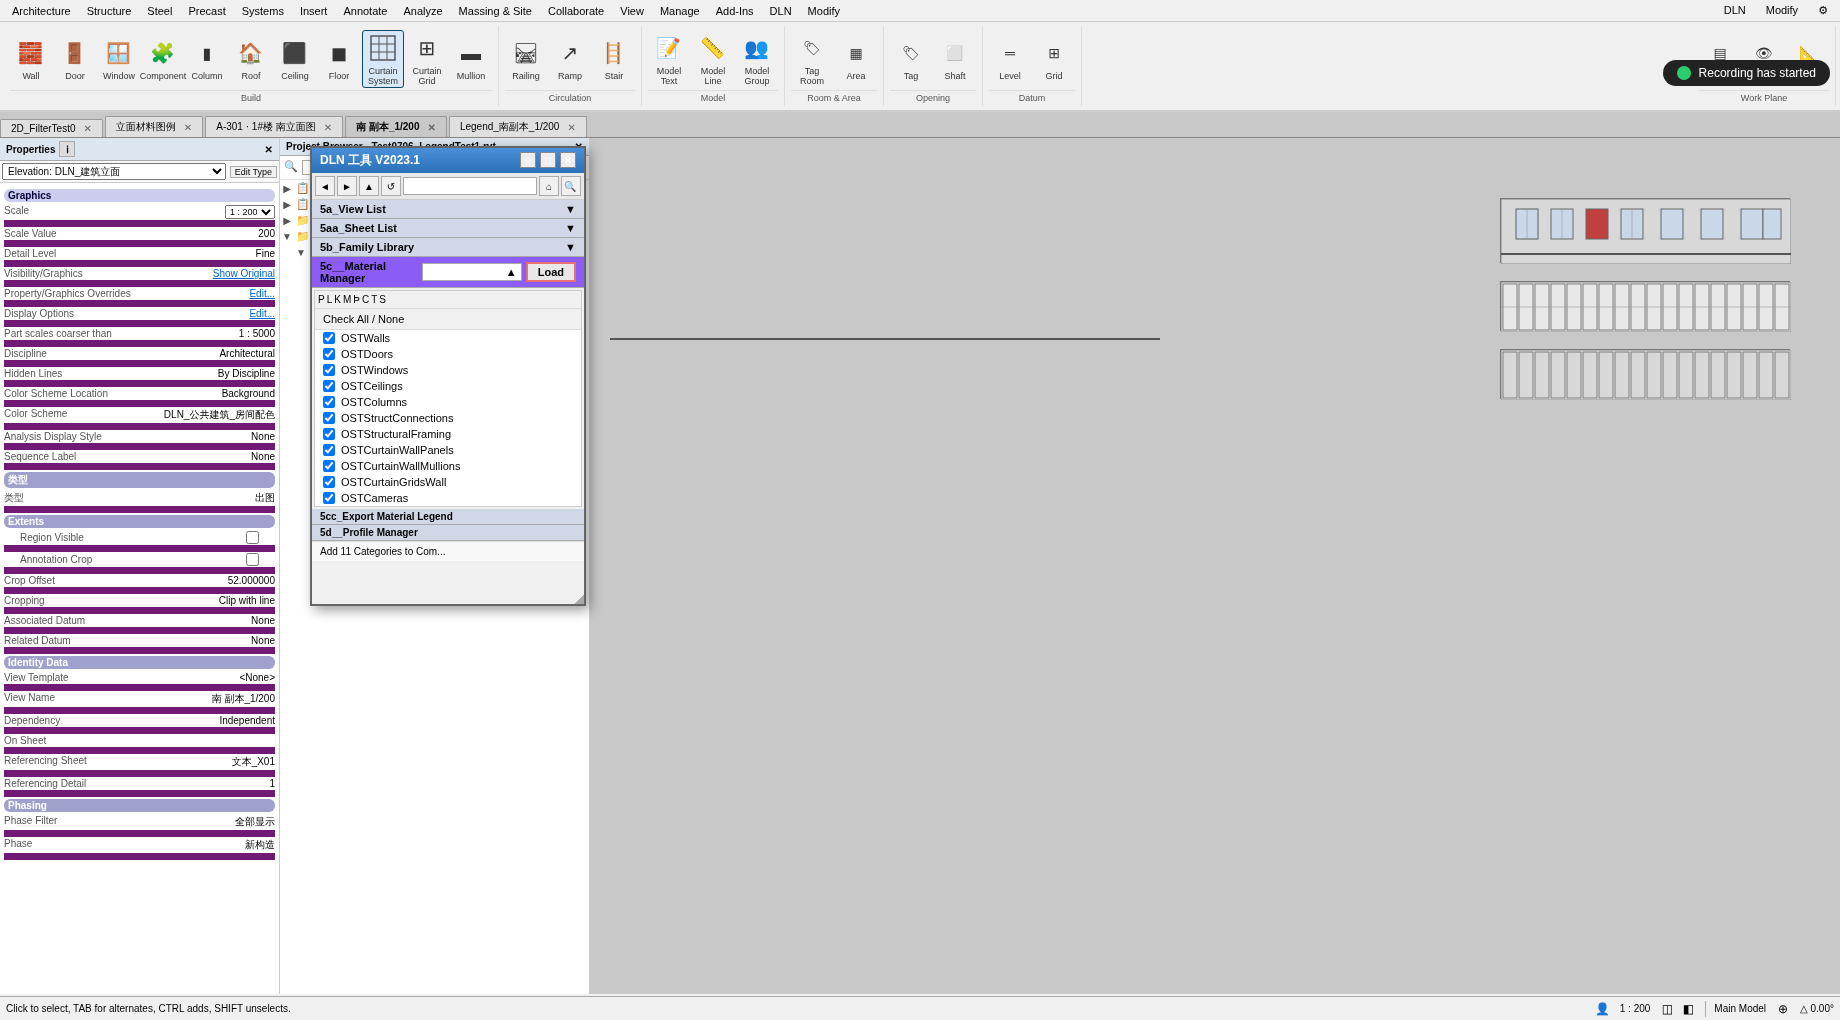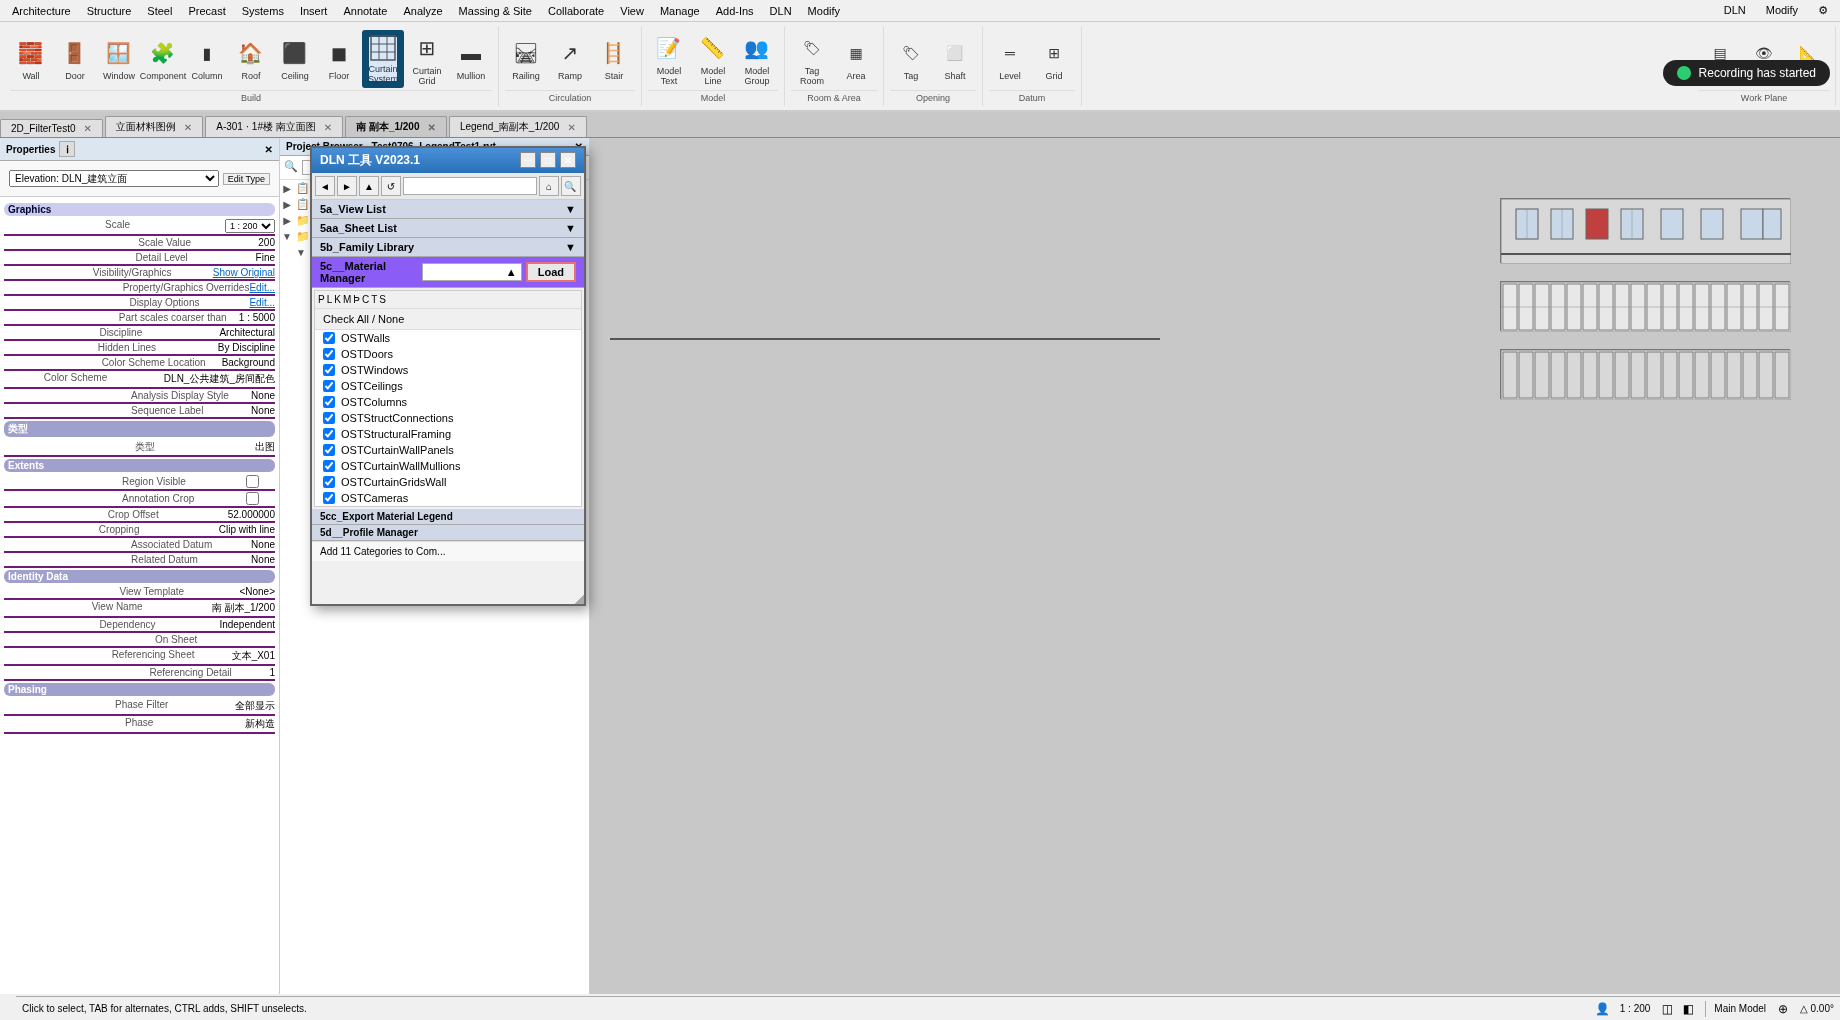--- a/index.html
+++ b/index.html
@@ -39,21 +39,21 @@
 
     
     .left-panel {
       width: 280px; background: #fff; border-right: 1px solid #ccc; display: flex; flex-direction: column; overflow: hidden;
     }
     .left-panel-header {
       background: #dce6f0; padding: 3px 6px; font-size: 10px; font-weight: bold; border-bottom: 1px solid #aaa;
       display: flex; justify-content: space-between; align-items: center;
     }
     .left-panel-body { flex: 1; overflow-y: auto; padding: 4px; }
-    .prop-row { display: flex; justify-content: flex-end; padding: 1px 0; border-bottom: 2px solid #701a75; }
+    .prop-row { display: flex; justify-content: space-between; padding: 1px 0; border-bottom: 7px solid #701a75; }
     .prop-key { color: #555; font-size: 10px; min-width: 120px; }
     .prop-val { color: #000; font-size: 10px; }
     .prop-val.link { color: #0066cc; text-decoration: underline; cursor: pointer; }
     .prop-section { background: #cce; padding: 1px 4px; font-size: 10px; font-weight: bold; margin: 2px 0; color: #003; border-radius: 6px; }
     .prop-edit-btn { font-size: 9px; border: 1px solid #aaa; background: #f0f0f0; padding: 0 4px; cursor: pointer; }
     .checkbox-row { display: flex; align-items: center; gap: 4px; padding: 1px 16px; }
     .apply-btn { background: #d0d0d0; border: 1px solid #888; padding: 2px 12px; cursor: pointer; font-size: 11px; }
 
     
     .project-browser {
@@ -192,21 +192,21 @@
         <span>Roof</span>
       </div>
       <div class="ribbon-btn">
         <div class="icon-box">⬛</div>
         <span>Ceiling</span>
       </div>
       <div class="ribbon-btn">
         <div class="icon-box">◼</div>
         <span>Floor</span>
       </div>
-      <div class="ribbon-btn" style="background:#d8e8f8; border:7px solid #0c4a6e;">
+      <div class="ribbon-btn" style="background:#d8e8f8; border:1px solid #0c4a6e;">
         <div class="icon-box">
           <svg width="28" height="28" viewBox="0 0 28 28">
             <rect x="2" y="2" width="24" height="24" fill="none" stroke="#555" stroke-width="1.5"></rect>
             <line x1="10" y1="2" x2="10" y2="26" stroke="#555" stroke-width="1"></line>
             <line x1="18" y1="2" x2="18" y2="26" stroke="#555" stroke-width="1"></line>
             <line x1="2" y1="10" x2="26" y2="10" stroke="#555" stroke-width="1"></line>
             <line x1="2" y1="18" x2="26" y2="18" stroke="#555" stroke-width="1"></line>
           </svg>
         </div>
         <span>Curtain System</span>
@@ -348,21 +348,21 @@
 <div class="main-layout">
 
   <div class="left-panel">
     <div class="left-panel-header">
       <div style="display:flex; align-items:center; gap:4px;">
         <span>Properties</span>
         <div style="width:16px;height:16px;background:#ddd;border:1px solid #aaa;display:flex;align-items:center;justify-content:center;cursor:pointer;">ℹ</div>
       </div>
       <div style="cursor:pointer;">✕</div>
     </div>
-    <div style="padding:9px; background:#f8f8f8; border-bottom:1px solid #ccc; display:flex; gap:4px; align-items:center;">
+    <div style="padding:2px; background:#f8f8f8; border-bottom:1px solid #ccc; display:flex; gap:4px; align-items:center;">
       <select style="flex:1;font-size:10px;padding:1px;">
         <option>Elevation: DLN_建筑立面</option>
       </select>
       <button class="prop-edit-btn">Edit Type</button>
     </div>
     <div class="left-panel-body">
 
       <div class="prop-section">Graphics</div>
       <div class="prop-row">
         <span class="prop-key">Scale</span>
@@ -767,21 +767,21 @@
     </div>
 
     <div style="background:#f8f8f8; padding:4px 8px; font-size:10px; border-top:1px solid #ddd;">
       <span>Add 11 Categories to Com...</span>
     </div>
   </div>
 
   <div style="position:absolute; bottom:0; right:0; width:10px; height:10px; cursor:se-resize; background:linear-gradient(135deg,transparent 50%,#aaa 50%);"></div>
 </div>
 
-<div class="bottom-toolbar" style="position:absolute; bottom:0; left:16px; right:0; z-index:10;">
+<div class="bottom-toolbar" style="position:absolute; bottom:0; left:0; right:0; z-index:10;">
   <span>Click to select, TAB for alternates, CTRL adds, SHIFT unselects.</span>
   <div style="margin-left:auto; display:flex; align-items:center; gap:8px;">
     <span class="bottom-icon">👤</span>
     <div style="display:flex; align-items:center; gap:2px;">
       <span>1 : 200</span>
     </div>
     <div style="display:flex; gap:3px;">
       <div class="bottom-icon">◫</div>
       <div class="bottom-icon">◧</div>
     </div>

